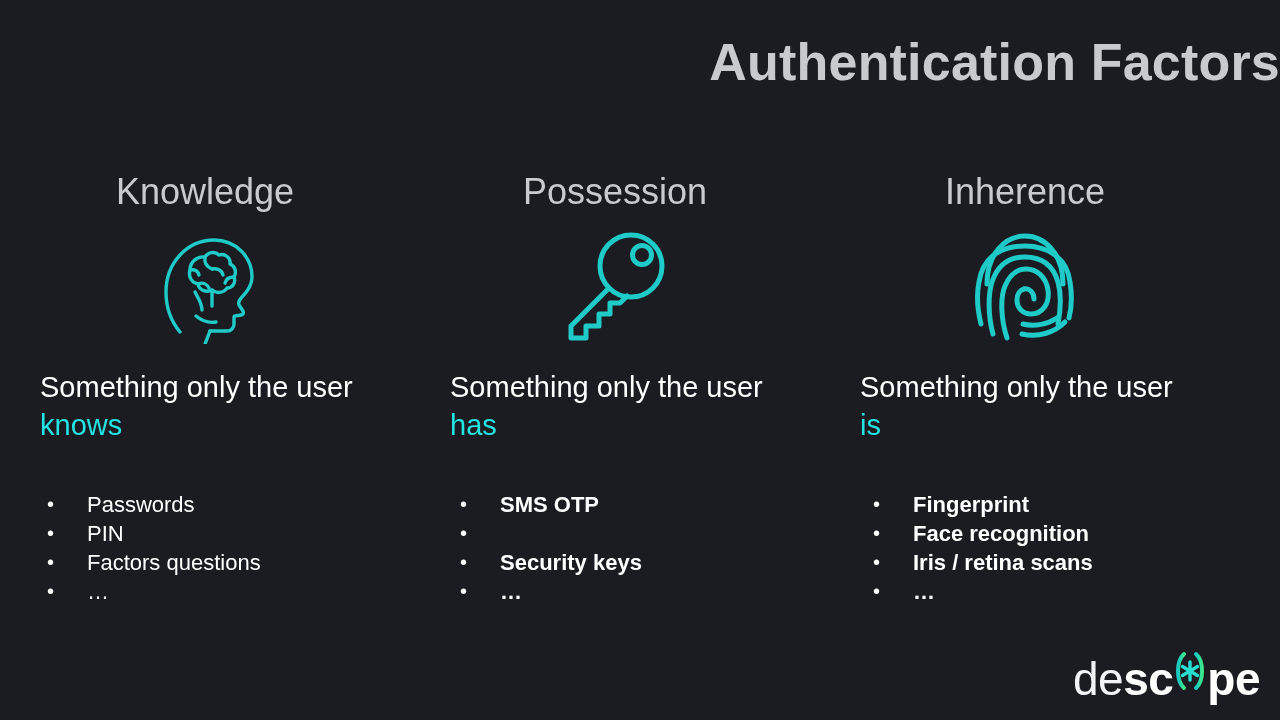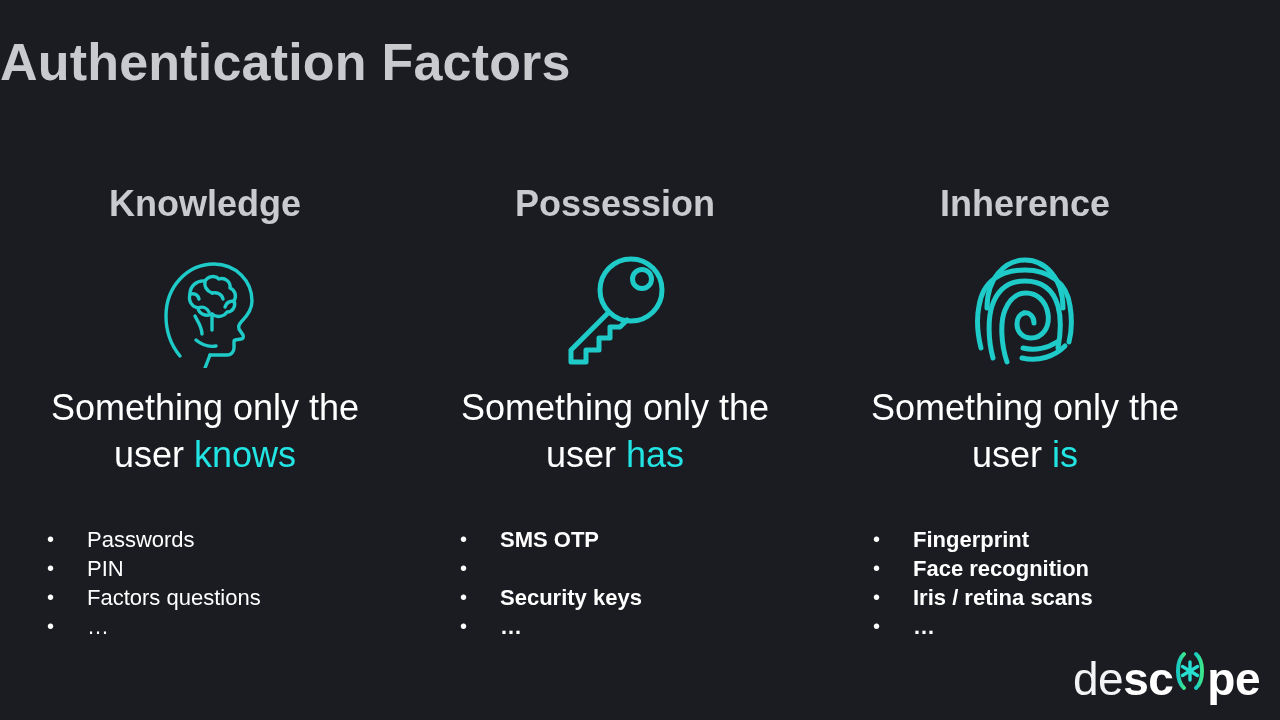--- a/index.html
+++ b/index.html
@@ -21,21 +21,21 @@
     height: 720px;
     box-sizing: border-box;
   }
 
   
   .slide-title {
     position: absolute;
     top: 34px;
     left: 0;
     width: 1280px;
-    text-align: left;
+    text-align: right;
     font-size: 52px;
     font-weight: bold;
     color: #c8cace;
     letter-spacing: 0.2px;
     line-height: 1.1;
   }
 
   
   .columns {
     position: absolute;
@@ -50,42 +50,41 @@
     width: 410px;
     display: flex;
     flex-direction: column;
     align-items: center;
     position: relative;
   }
   .col-knowledge { margin-left: 0px; }
 
   .column-heading {
     font-size: 36px;
-    font-weight: bold;
+    font-weight: normal;
     color: #c8cace;
     line-height: 1.1;
-    margin: 12px;
+    margin: 0;
     text-align: center;
   }
 
   .icon-wrap {
     margin-top: 16px;
     height: 116px;
     display: flex;
     align-items: center;
     justify-content: center;
   }
   .icon-wrap svg { display: block; }
 
   .tagline {
-    margin-top: 16px;
-    font-size: 36px;
+    margin-top: 24px;
+    font-size: 29px;
     color: #ffffff;
     line-height: 1.32;
-    text-align: center;
     width: 330px;
   }
   .tagline .accent { color: #22e4e2; }
 
   .bullets {
     margin: 0;
     padding: 0;
     list-style: none;
     width: 330px;
     text-align: left;

